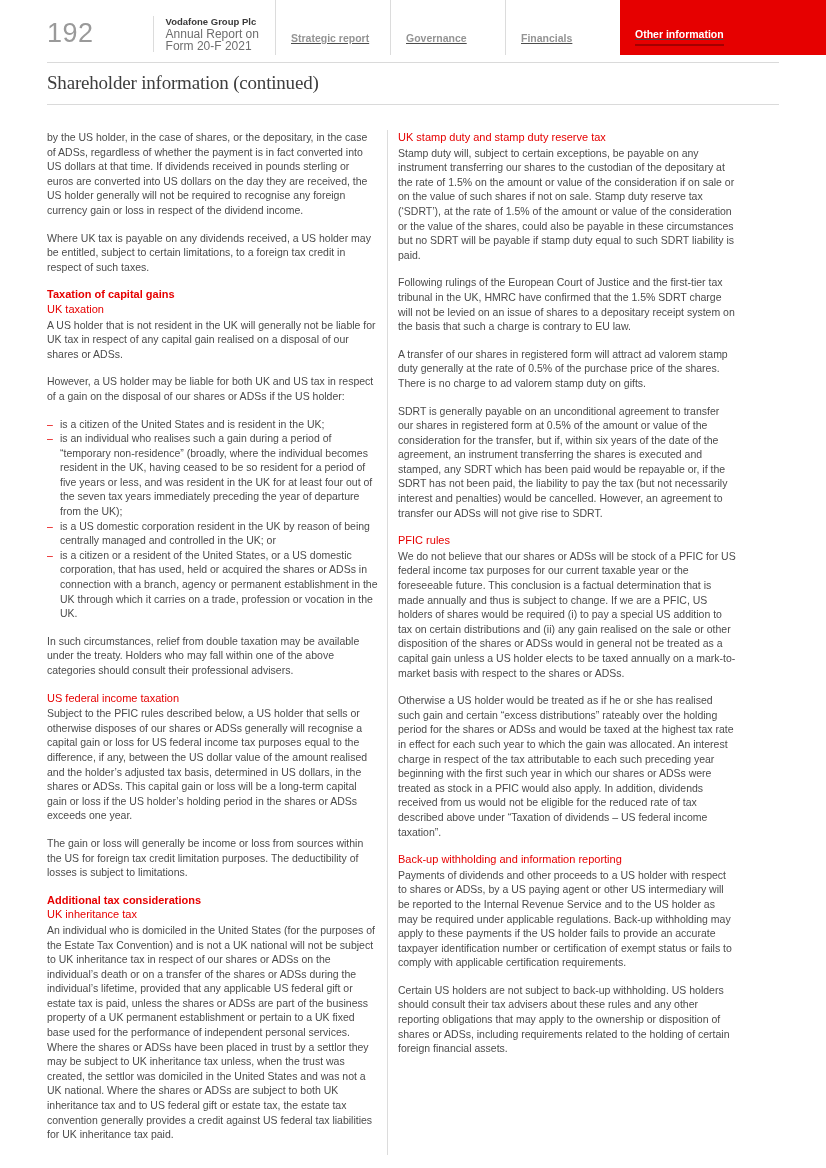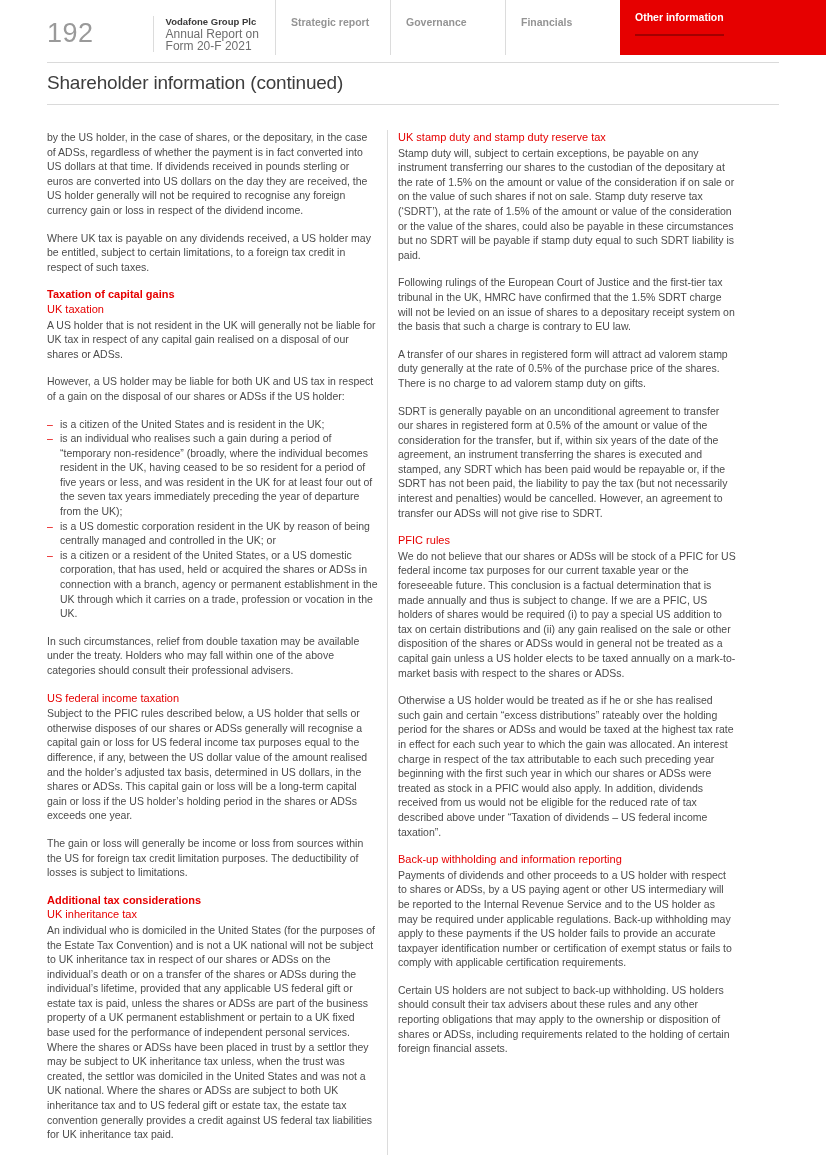--- a/index.html
+++ b/index.html
@@ -11,29 +11,29 @@
   }
   .page { width:826px; height:1168px; position:relative; }
 
   
   .header { display:flex; width:826px; height:55px; }
   .hcell-info { width:275px; display:flex; align-items:center; padding:12px 0 0 47px; }
   .page-num { font-size:27px; font-weight:300; color:#9a9a9a; margin-right:13px; letter-spacing:0.5px; }
   .company { border-left:1px solid #dcdcdc; padding-left:12px;margin-left:46px; }
   .company-name { font-size:9.5px; font-weight:700; color:#3a3a3a; line-height:12px; }
   .report-title { font-size:12px; color:#6e6e6e; line-height:12px; }
-  .hcell-tab { width:115px; border-left:1px solid #dcdcdc; display:flex; align-items:center; padding:0 0 11px 15px; }
+  .hcell-tab { width:115px; border-left:1px solid #dcdcdc; display:flex; align-items:flex-end; padding:0 0 11px 15px;text-decoration:underline; }
   .tab-label { font-size:10.5px; font-weight:700; color:#949494; }
   .hcell-tab.tab-active { width:206px; background:#e60000; border-left:none; padding-bottom:9px; }
-  .tab-active .tab-label { color:#ffffff; border-bottom:2px solid #a30000; padding-bottom:11px; }
+  .tab-active .tab-label { color:#ffffff; border-bottom:2px solid #a30000; padding-bottom:4px; }
 
   
   .rule { height:1px; background:#dadada; margin:0 47px; }
   .rule-top { margin-top:7px; }
-  .page-title { font-size:19px; font-weight:400; color:#3d3d3d; margin:9px 47px 10px; letter-spacing:-0.2px; }
+  .page-title { font-size:19px; font-weight:400; color:#3d3d3d; margin:9px 47px 10px; letter-spacing:-0.2px;font-family:Liberation Serif, serif; }
 
   
   .columns { display:flex; margin:25px 89px 0 47px; align-items:stretch; }
   .col { font-size:10.5px; line-height:14.6px; color:#4b4b4b; }
   .col-left { width:341px; padding-right:9px; border-right:1px solid #dcdcdc; }
   .col-right { width:349px; padding-left:10px; }
   .p { margin:0 0 13px; }
   .h2 { color:#e60000; font-weight:700; font-size:11px; line-height:14.6px; }
   .h3 { color:#e60000; font-weight:400; font-size:11px; line-height:14.6px; margin-bottom:1px; }
   .dash-list { list-style:none; margin:0 0 13px; }

